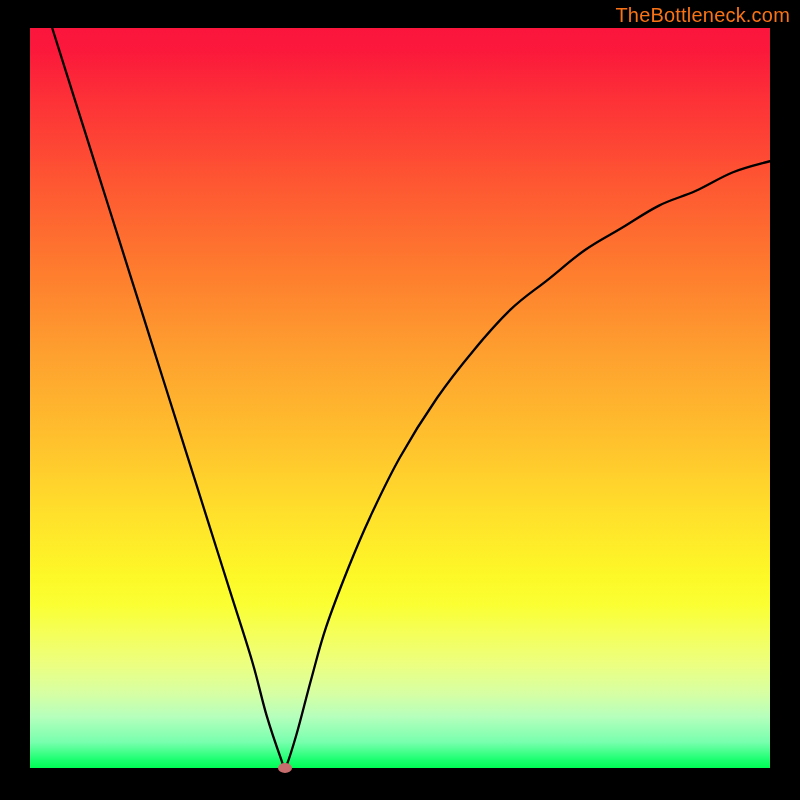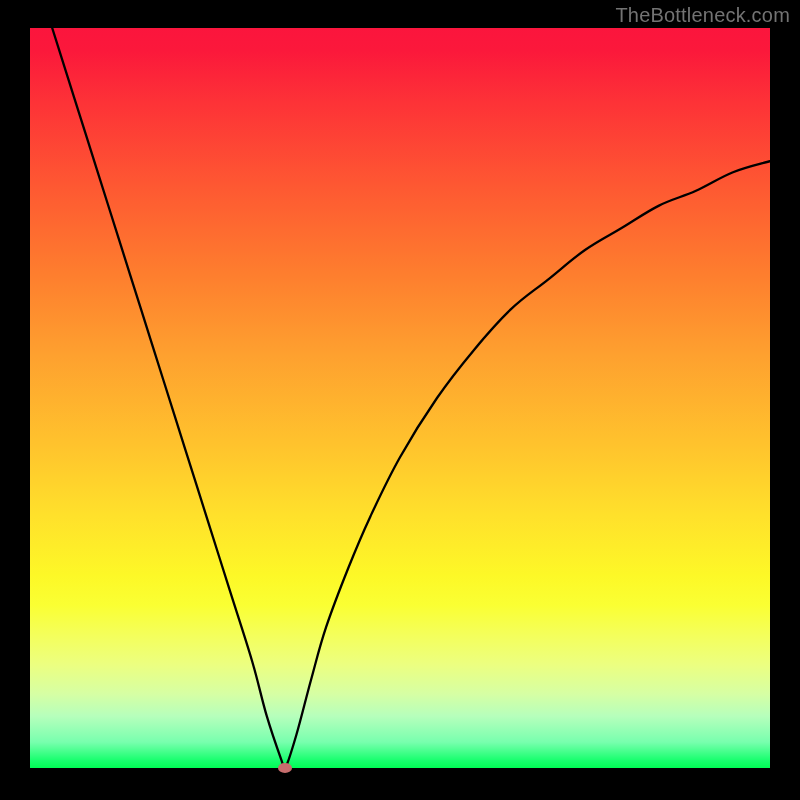--- a/index.html
+++ b/index.html
@@ -8,21 +8,21 @@
     height: 800px;
     background: #000;
     position: relative;
     overflow: hidden;
     font-family: Arial, Helvetica, sans-serif;
   }
   .watermark {
     position: absolute;
     top: 4px;
     right: 10px;
-    color: #737373;
+    color: #f97316;
     font-size: 20px;
     font-weight: 500;
     letter-spacing: 0.2px;
     z-index: 20;
   }
   .plot-area {
     position: absolute;
     left: 30px;
     top: 28px;
     width: 740px;

